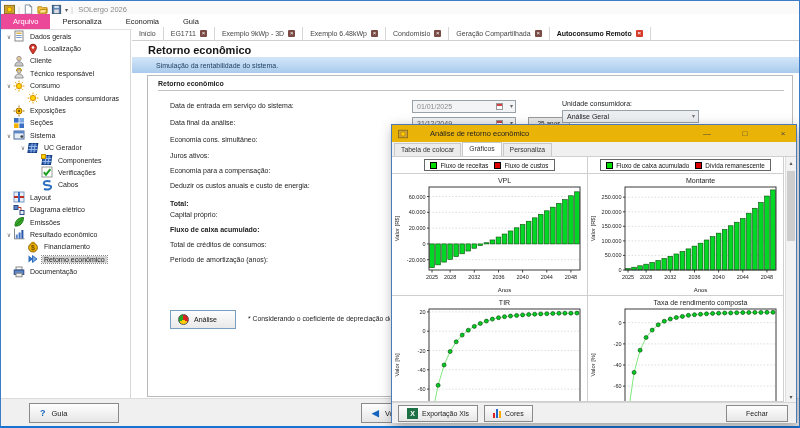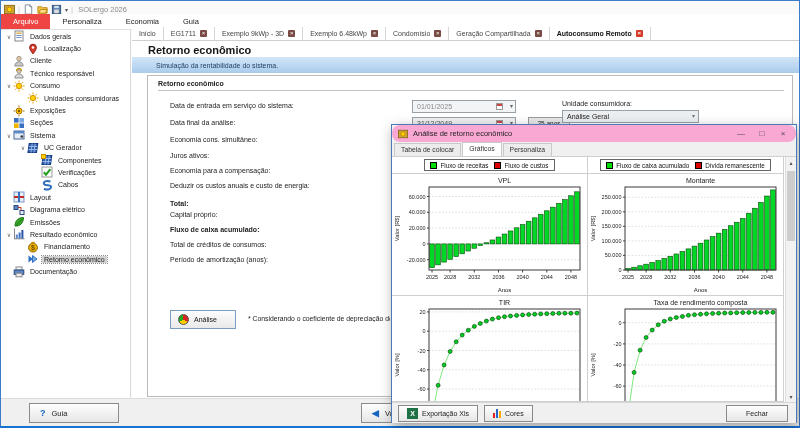--- a/index.html
+++ b/index.html
@@ -7,21 +7,21 @@
   #window{position:absolute;inset:0;width:800px;height:428px;background:#fff;border:1px solid #3c7cc8;border-bottom:3px solid #1673d2;}
   
   #titlebar{position:absolute;left:0;top:0;width:798px;height:13px;background:#fafafa;display:flex;align-items:center;gap:3px;padding:8px 3px;border-bottom:1px solid #15803d;}
   #titlebar .sep{color:#c9c9c9;font-size:8px;}
   #titlebar .wtitle{color:#8a8a8a;font-size:7.5px;margin-left:2px;}
   .tbico{width:11px;height:11px;display:inline-flex;align-items:center;justify-content:center;}
   .dd{font-size:6px;color:#555;}
   
   #menubar{position:absolute;left:0;top:13px;width:798px;height:16px;background:#fff;border-bottom:1px solid #e2e2e2;display:flex;align-items:stretch;}
   .menu-item{font-size:7.5px;color:#222;padding:0 12px;display:flex;align-items:center;}
-  .menu-item.active{background:#ef4444;color:#fff;text-align:right;}
+  .menu-item.active{background:#ec4899;color:#fff;text-align:right;}
   
   #sidebar{position:absolute;left:0;top:29px;width:130px;height:370px;background:#fff;border-right:1px solid #d8d8d8;overflow:hidden;}
   .tree-item{position:relative;height:12.4px;display:flex;align-items:center;font-size:7px;color:#222;white-space:nowrap;}
   .tree-item.sel .tlabel{background:#d2d2d2;outline:1px dotted #8a8a8a;}
   .expander{width:8px;font-size:6px;color:#666;text-align:center;flex:none;}
   .ticon{width:12px;height:12px;flex:none;margin-right:3px;display:inline-flex;align-items:center;justify-content:center;}
   .tlabel{padding:0 2px;}
   
   #tabstrip{position:absolute;left:131px;top:26px;width:667px;height:14px;display:flex;align-items:flex-end;border-bottom:1px solid #d0d0d0;background:#fff;font-size:7px;color:#444;}
   .tab{display:flex;align-items:center;gap:4px;padding:2px 7px;border-right:1px solid #d5d5d5;height:13px;}
@@ -53,21 +53,21 @@
   #analise-btn{position:absolute;left:22px;top:234px;width:66px;height:19px;background:linear-gradient(#fdfdfd,#e9e9e9);border:1px solid #7a9ebf;display:flex;align-items:center;gap:5px;padding:0 7px;font-size:7px;color:#111;}
   .pie{width:11px;height:11px;border-radius:50%;background:conic-gradient(#d22 0 120deg,#fc0 120deg 240deg,#2a2 240deg 360deg);border:1px solid #555;}
   #note{position:absolute;left:100px;top:239px;font-size:6.8px;color:#222;width:142px;white-space:nowrap;overflow:hidden;}
   
   #footerbar{position:absolute;left:0;top:397px;width:798px;height:28px;background:#f0f0f0;border-top:1px solid #dcdcdc;}
   .fbtn{position:absolute;top:4px;height:20px;border:1px solid #8a8a8a;background:linear-gradient(#fefefe,#e6e6e6);display:flex;align-items:center;gap:6px;padding:0 10px;font-size:7.5px;color:#222;}
   .bluglyph{color:#1565c0;font-weight:bold;font-size:9px;}
   
   #dialog{position:absolute;left:390px;top:123px;width:406px;height:299px;background:#f0f0f0;border:1px solid #44financial}
   #dialog{border:1px solid #4a7ab8;box-shadow:2px 4px 12px rgba(0,0,0,.35);}
-  #dlg-title{position:absolute;left:0;top:0;width:404px;height:17px;background:#f9a8d4;display:flex;align-items:center;gap:5px;padding:0 5px;border-radius:8px;}
+  #dlg-title{position:absolute;left:0;top:0;width:404px;height:17px;background:#eab308;display:flex;align-items:center;gap:22px;padding:0 5px;}
   #dlg-title .t{font-size:7.5px;color:#222;flex:1;}
   .dlg-ctl{width:16px;text-align:center;font-size:8px;color:#444;}
   #dlg-tabs{position:absolute;left:0;top:17px;width:404px;height:15px;background:#f0f0f0;display:flex;align-items:flex-end;padding-left:2px;border-bottom:1px solid #d0d0d0;}
   .dtab{font-size:6.8px;color:#333;padding:2px 6px;border:1px solid #c9c9c9;border-bottom:none;background:#ececec;margin-right:1px;height:13px;}
   .dtab.active{background:#fff;font-weight:normal;height:14px;}
   #dlg-content{position:absolute;left:0;top:32px;width:393px;height:245px;background:#fff;display:flex;flex-wrap:wrap;}
   .cell{border-right:1px solid #cfcfcf;border-bottom:1px solid #cfcfcf;background:#fff;}
   .legend-cell{width:196px;height:17px;display:flex;align-items:center;justify-content:center;}
   .legend-box{display:inline-flex;align-items:center;gap:6px;border:1px solid #666;background:#fff;padding:1px 5px;height:12px;}
   .lg-item{display:inline-flex;align-items:center;gap:3px;font-size:6.3px;color:#111;}

